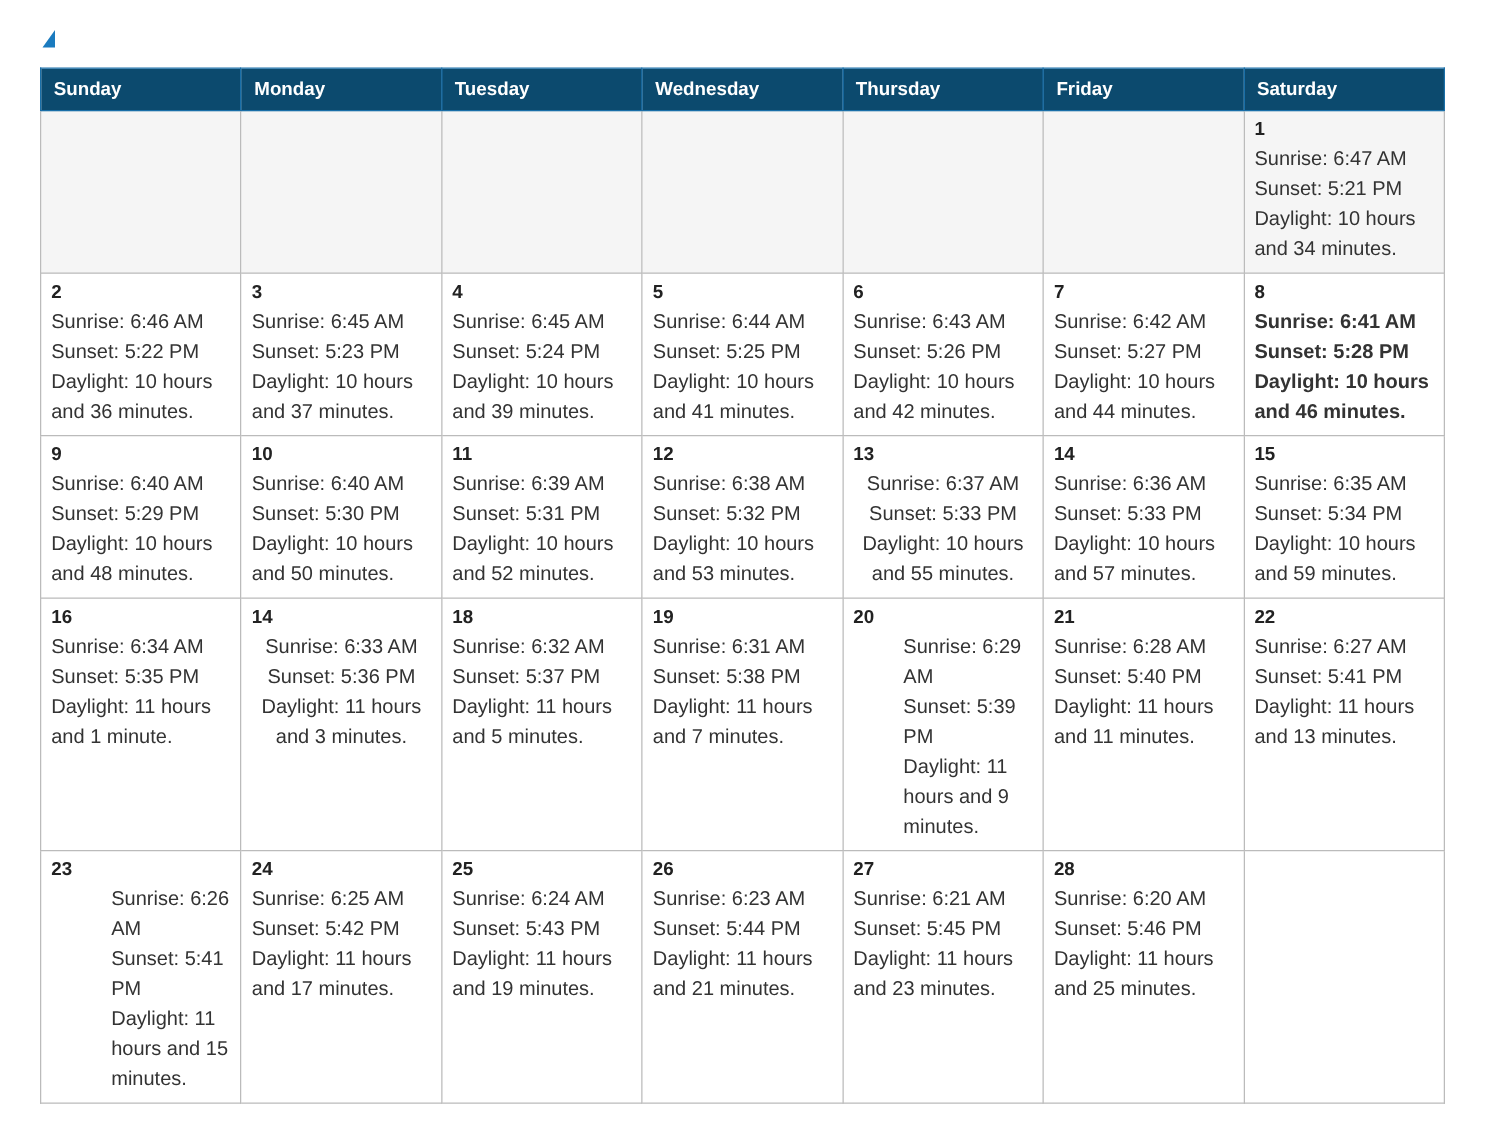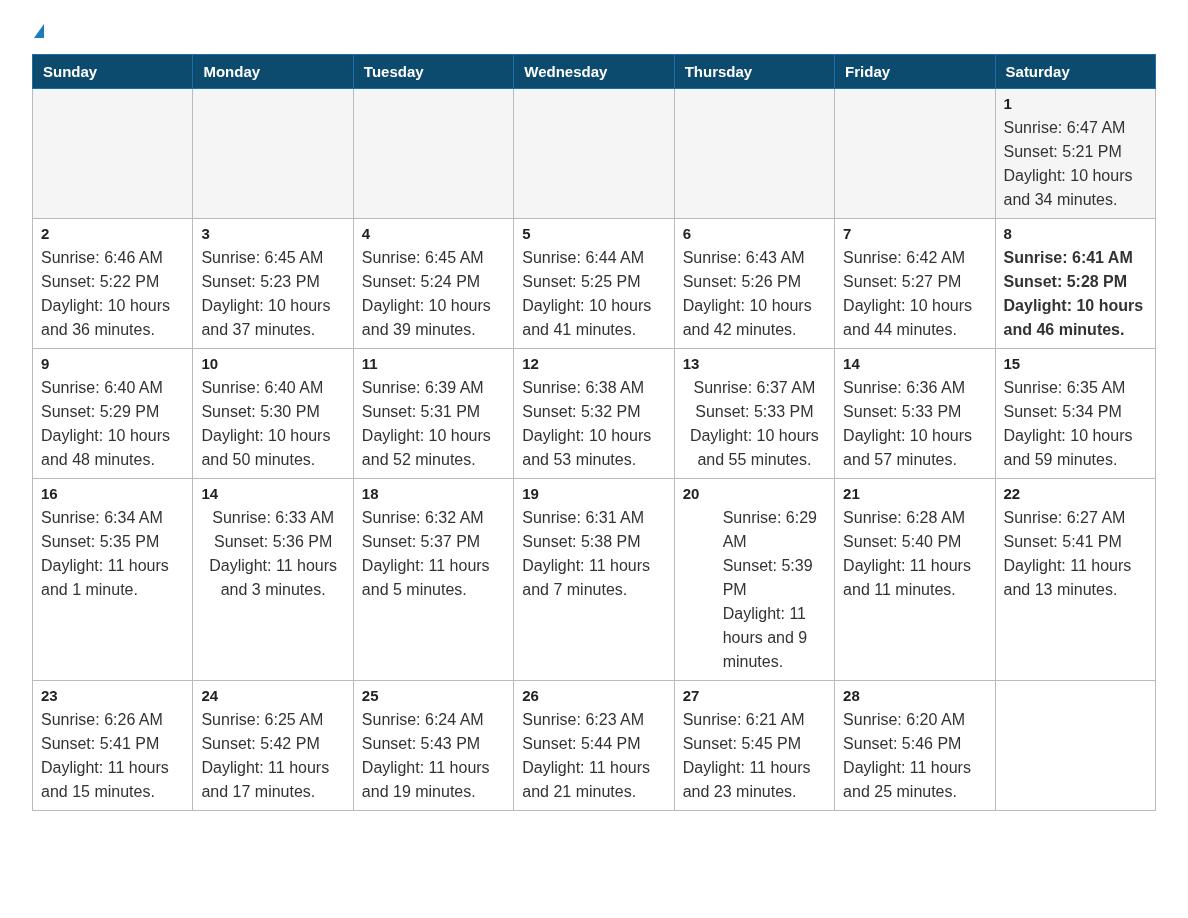--- a/index.html
+++ b/index.html
@@ -270,21 +270,21 @@
         <td>
           <span class="day-number">22</span>
           <div class="day-info" style="white-space: pre-line;">Sunrise: 6:27 AM
 Sunset: 5:41 PM
 Daylight: 11 hours and 13 minutes.</div>
         </td>
       </tr>
       <tr>
         <td>
           <span class="day-number">23</span>
-          <div class="day-info" style="white-space: pre-line;">Sunrise: 6:26 AM
+          <div class="day-info" style="white-space: pre-line; margin-left: 48px;">Sunrise: 6:26 AM
 Sunset: 5:41 PM
 Daylight: 11 hours and 15 minutes.</div>
         </td>
         <td>
           <span class="day-number">24</span>
           <div class="day-info" style="white-space: pre-line;">Sunrise: 6:25 AM
 Sunset: 5:42 PM
 Daylight: 11 hours and 17 minutes.</div>
         </td>
         <td>

